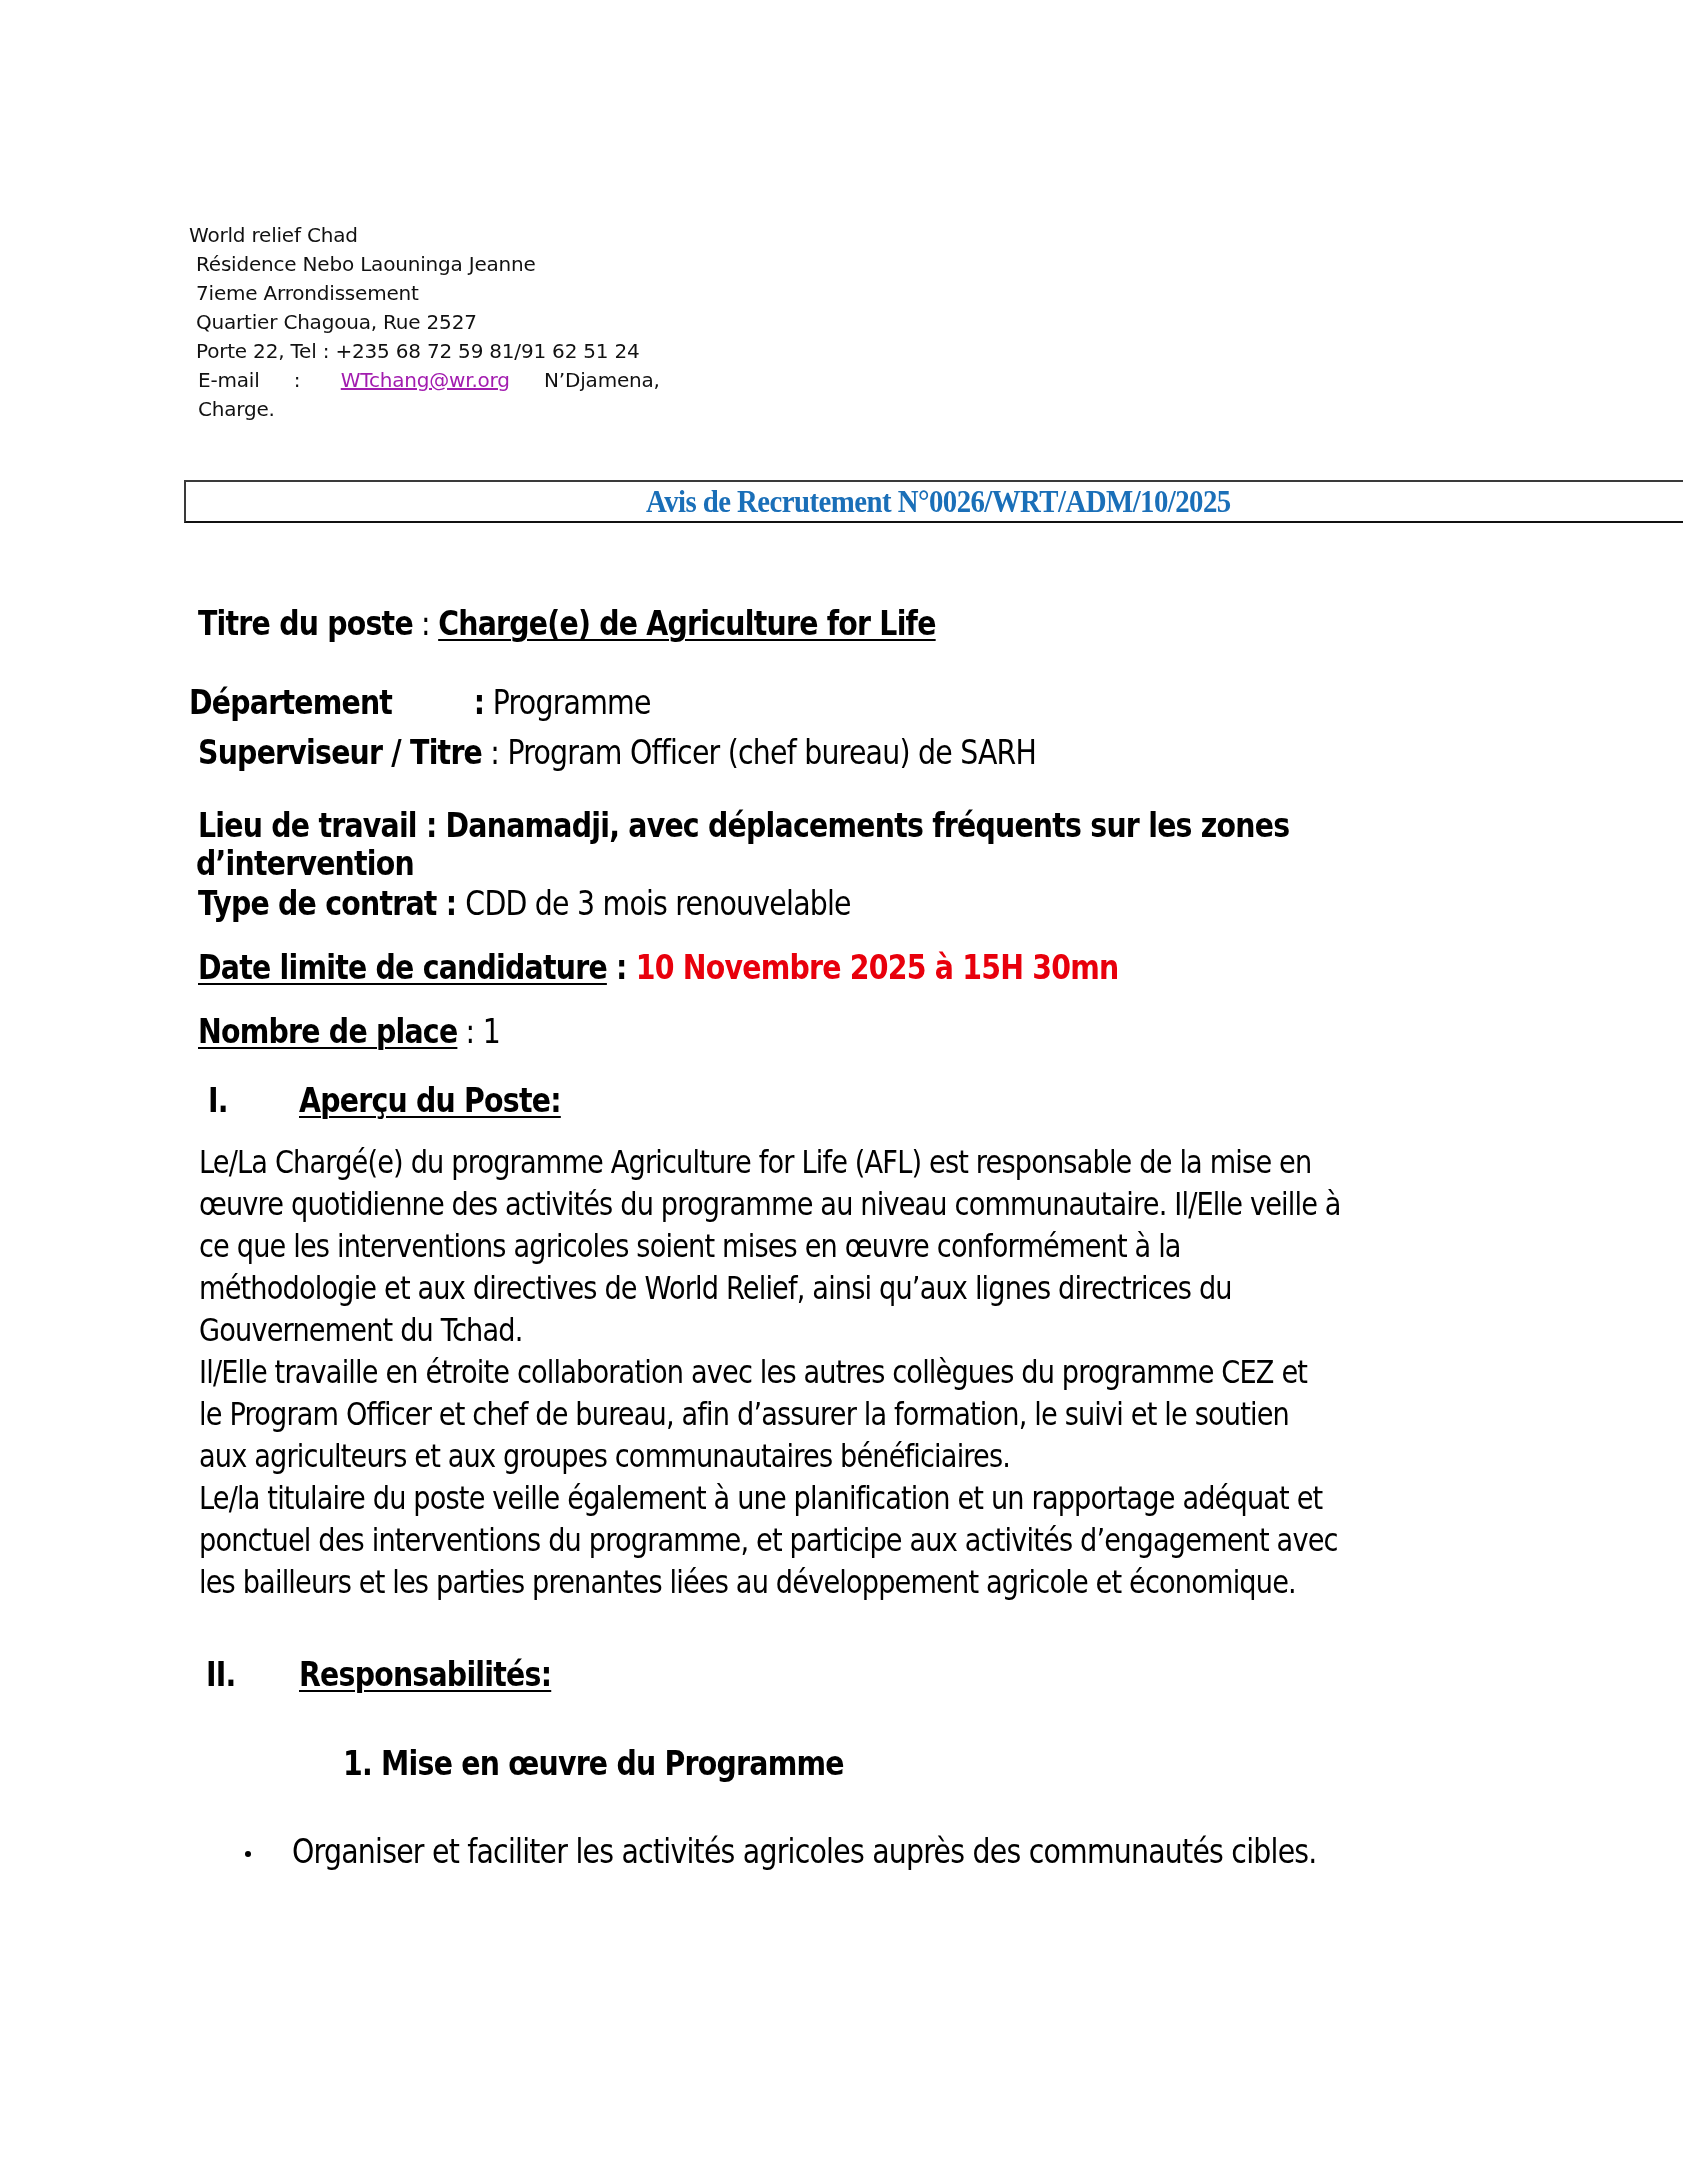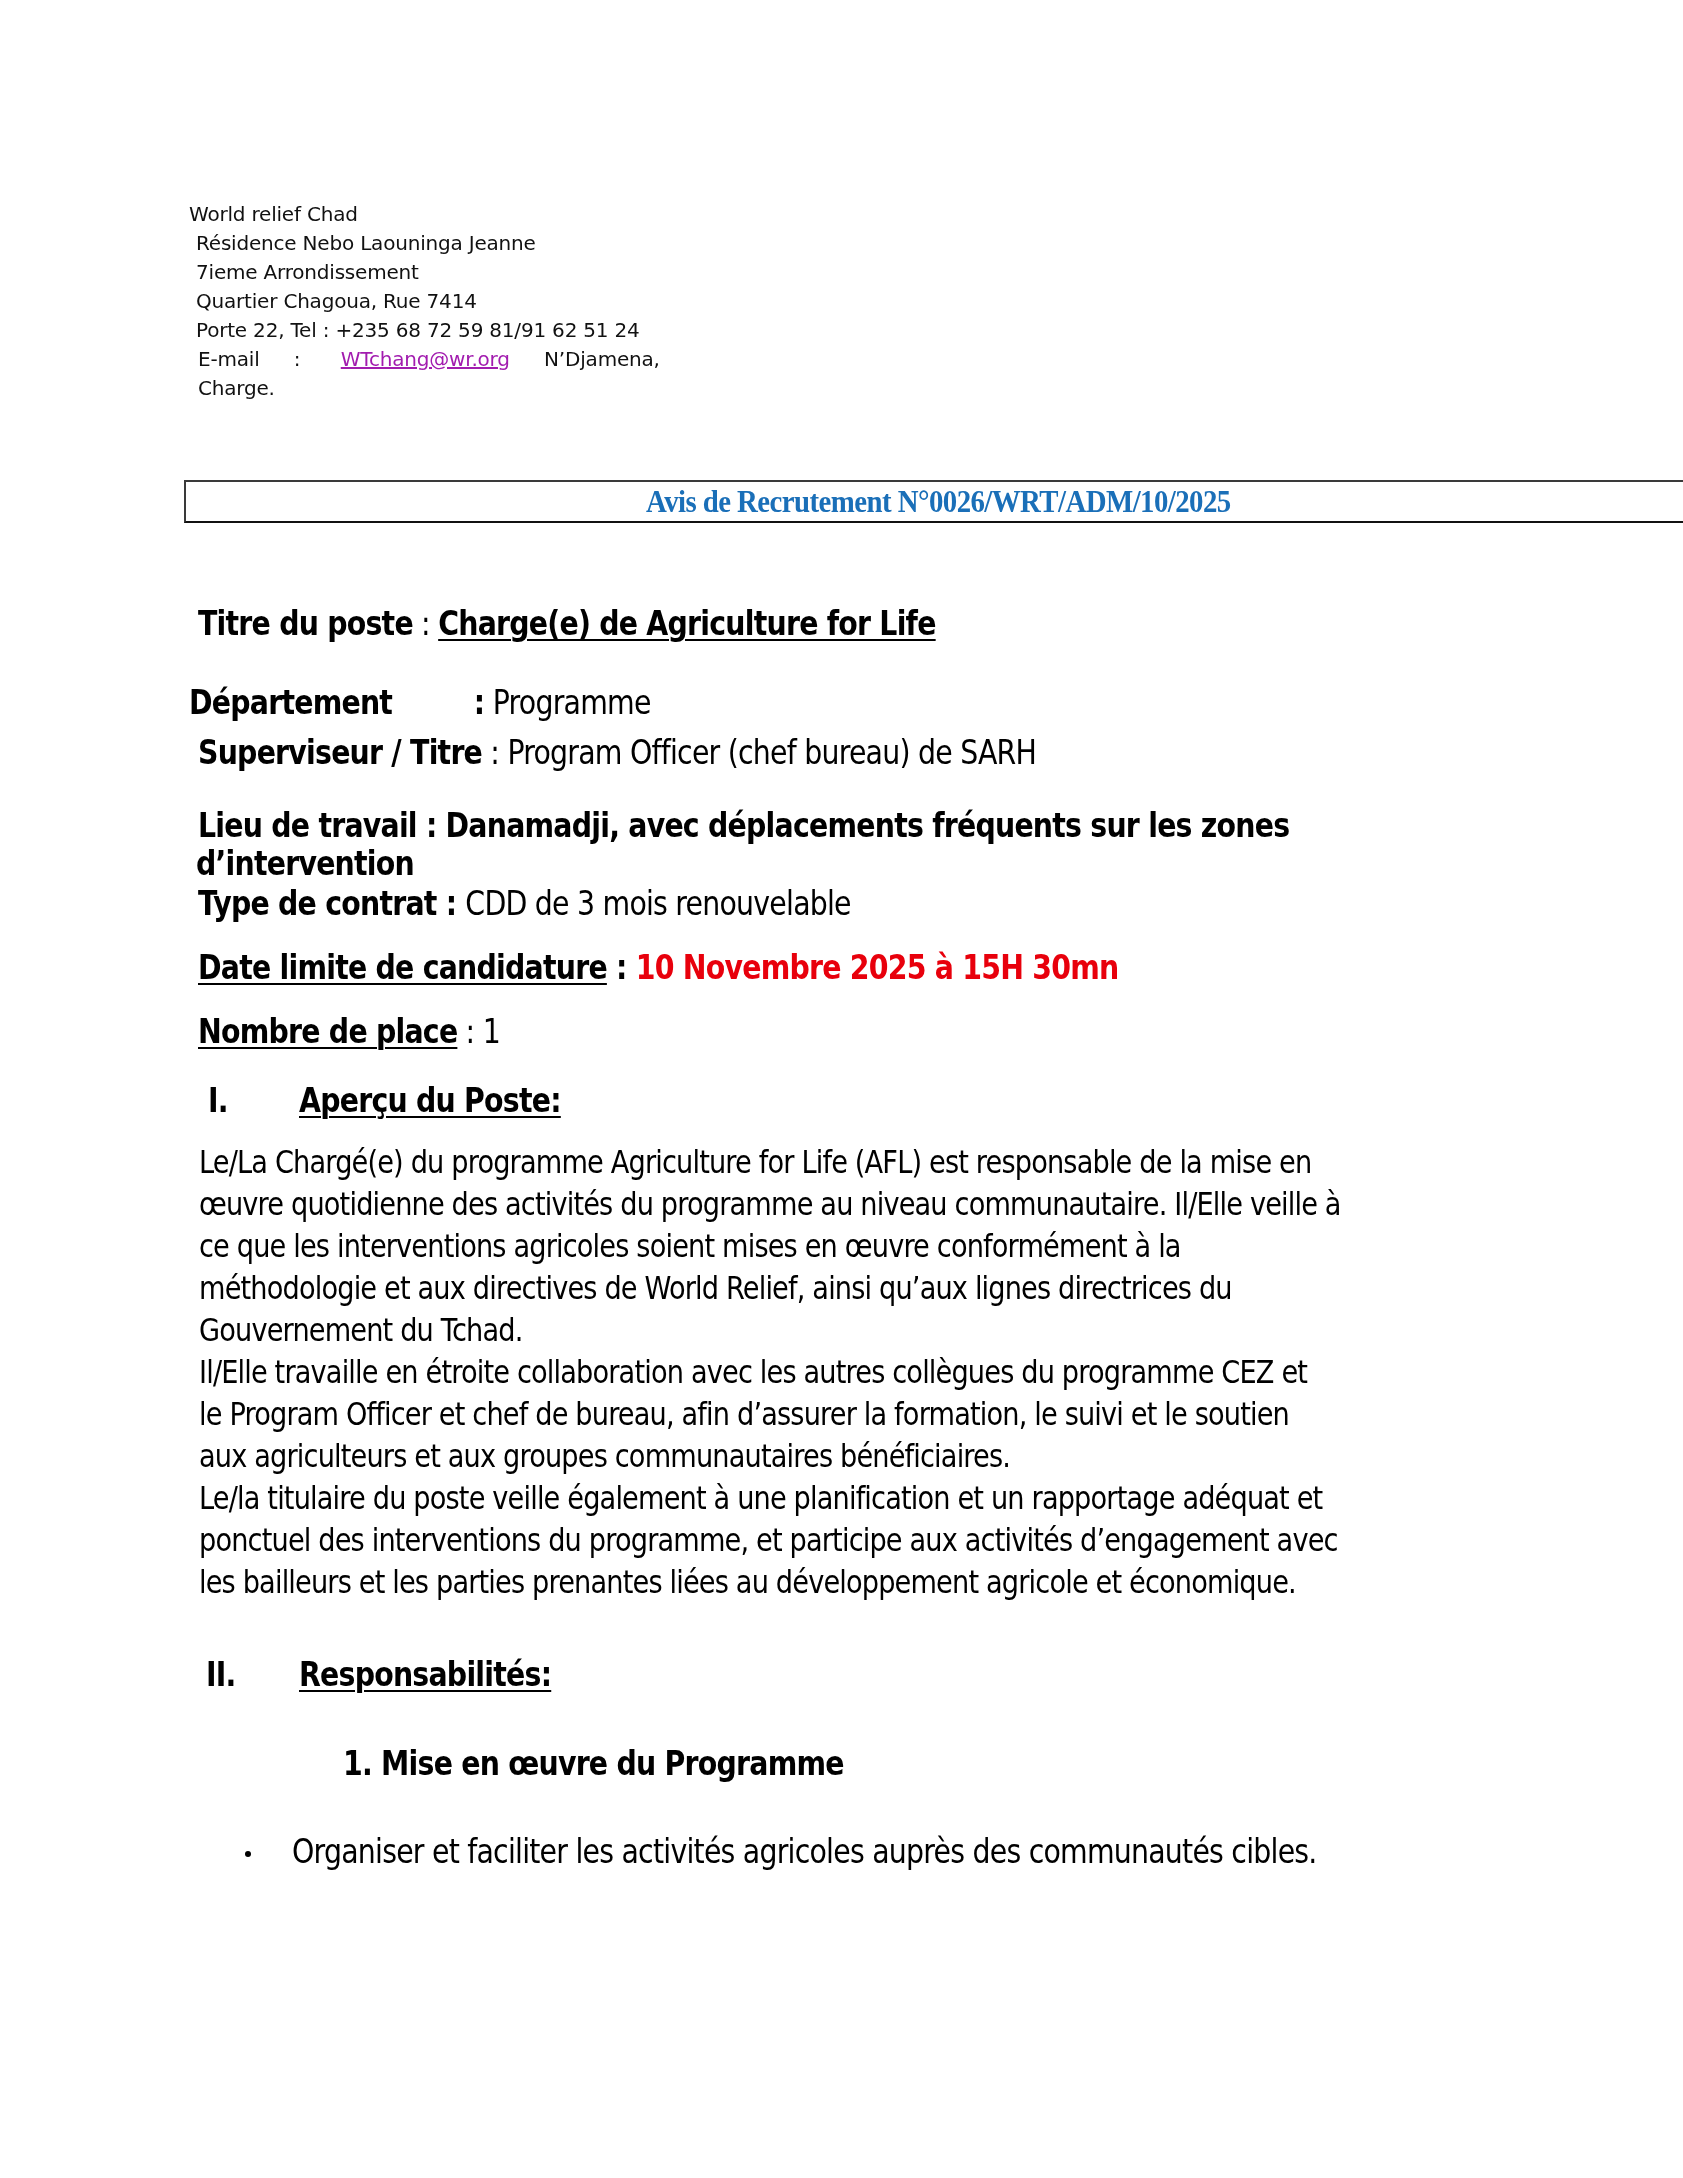--- a/index.html
+++ b/index.html
@@ -8,21 +8,21 @@
       background: #ffffff;
     }
     body {
       width: 1683px;
       height: 2178px;
       position: relative;
       overflow: hidden;
       font-family: "DejaVu Sans", "Liberation Sans", sans-serif;
       color: #000000;
     }
-    .abs { position: absolute; white-space: nowrap; }
+    .abs { position: absolute; white-space: nowrap; margin-top: 21px; }
 
     
     .addr {
       font-size: 20px;
       line-height: 29px;
       color: #111;
       letter-spacing: -0.2px;
     }
     .addr .bold { font-weight: normal; }
     .addr a {
@@ -89,21 +89,21 @@
       border-radius: 50%;
     }
   </style>
 </head>
 <body>
 
 <div class="abs addr" style="left:189px; top:200px;">
   <div>World relief Chad</div>
   <div style="padding-left:7px">Résidence Nebo Laouninga Jeanne</div>
   <div style="padding-left:7px">7ieme Arrondissement</div>
-  <div style="padding-left:7px">Quartier Chagoua, Rue 7414</div>
+  <div style="padding-left:7px">Quartier Chagoua, Rue 2527</div>
   <div style="padding-left:7px">Porte 22, Tel : +235 68 72 59 81/91 62 51 24</div>
   <div style="padding-left:9px">
     <span>E-mail</span>
     <span style="display:inline-block; width:22px"></span>
     <span>:</span>
     <span style="display:inline-block; width:28px"></span>
     <a>WTchang@wr.org</a>
     <span style="display:inline-block; width:22px"></span>
     <span class="bold">N’Djamena,</span>
   </div>

